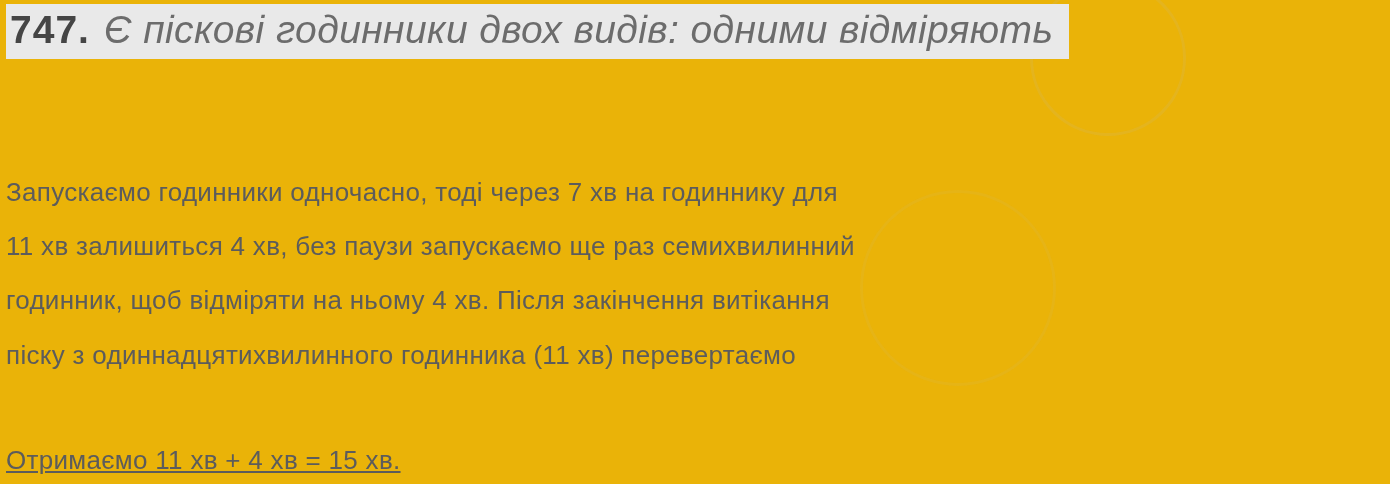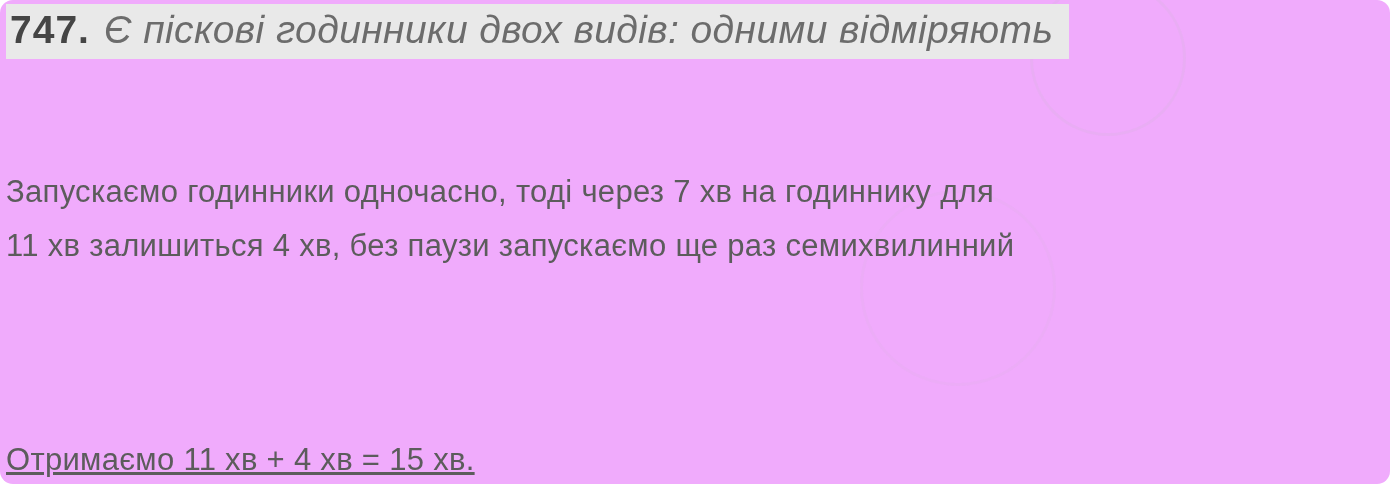--- a/index.html
+++ b/index.html
@@ -4,24 +4,23 @@
 <style>
   html, body {
     margin: 0;
     padding: 0;
     background: #ffffff;
   }
   .page {
     position: relative;
     width: 1390px;
     height: 484px;
-    background: #f0abfc;
+    background: #eab308;
     overflow: hidden;
     font-family: "Liberation Sans", sans-serif;
-    border-radius: 13px;
   }
   .line {
     position: absolute;
     left: 6px;
     white-space: nowrap;
     line-height: 48px;
   }
   
   .problem-line {
     font-style: italic;
@@ -37,21 +36,21 @@
   .problem-number {
     font-style: normal;
     font-weight: 700;
     color: #454545;
     margin-right: 14px;
     letter-spacing: 1px;
   }
   
   .solution-line {
     font-style: normal;
-    font-size: 31px;
+    font-size: 26px;
     color: #5c5c5c;
     letter-spacing: 0.3px;
   }
   
   .watermark-circle {
     position: absolute;
     border-radius: 50%;
     border: 3px solid rgba(190, 190, 190, 0.12);
     pointer-events: none;
   }
@@ -69,18 +68,20 @@
   <div class="line problem-line" style="top: 6px;">
     <span class="hl"><span class="problem-number">747.</span><span>Є піскові годинники двох видів: одними відміряють</span></span>
   </div>
 
 
 
   <div class="line solution-line" style="top: 168px;">Запускаємо годинники одночасно, тоді через 7 хв на годиннику для</div>
 
   <div class="line solution-line" style="top: 222px;">11 хв залишиться 4 хв, без паузи запускаємо ще раз семихвилинний</div>
 
+  <div class="line solution-line" style="top: 276px;">годинник, щоб відміряти на ньому 4 хв. Після закінчення витікання</div>
 
+  <div class="line solution-line" style="top: 331px;">піску з одиннадцятихвилинного годинника (11 хв) перевертаємо</div>
 
 
   <div class="line solution-line" style="top: 436px; text-decoration: underline;">Отримаємо 11 хв + 4 хв = 15 хв.</div>
 
 </div>
 
 </body></html>

